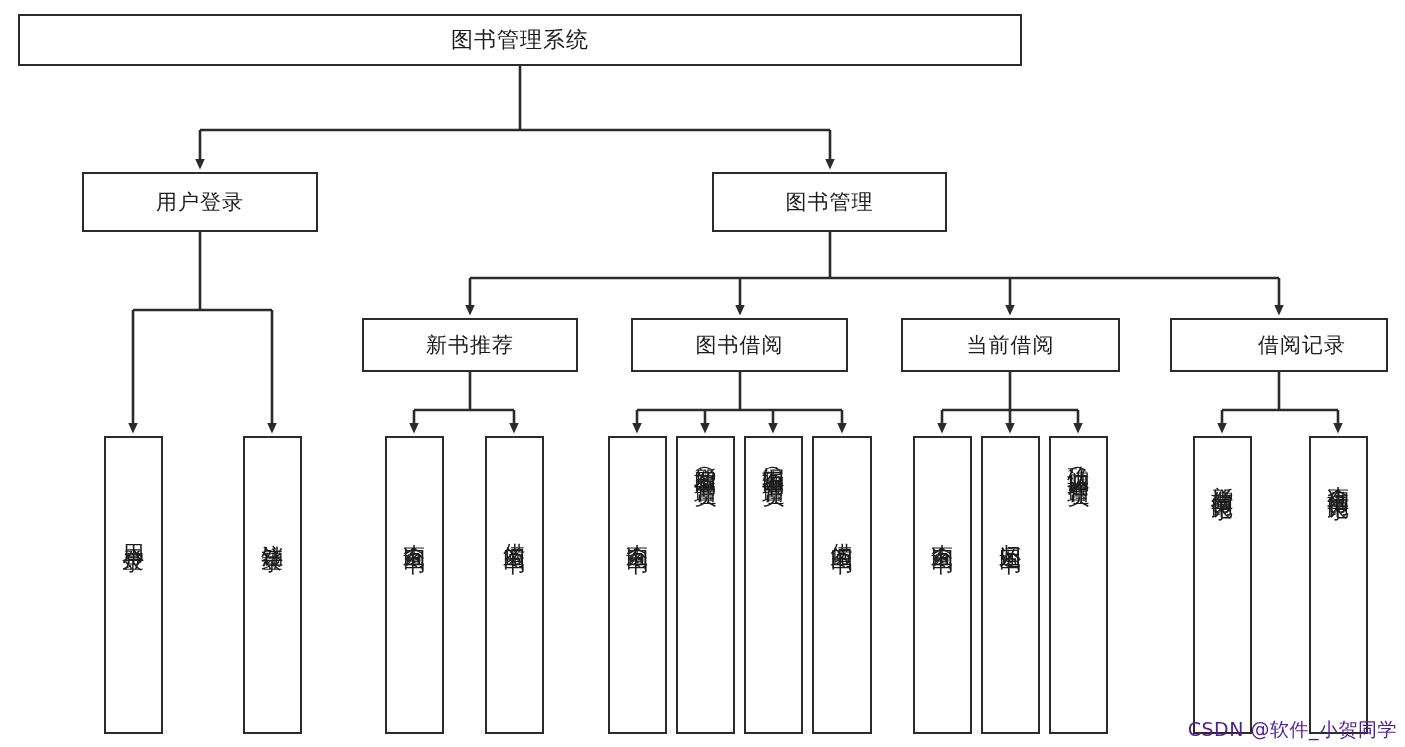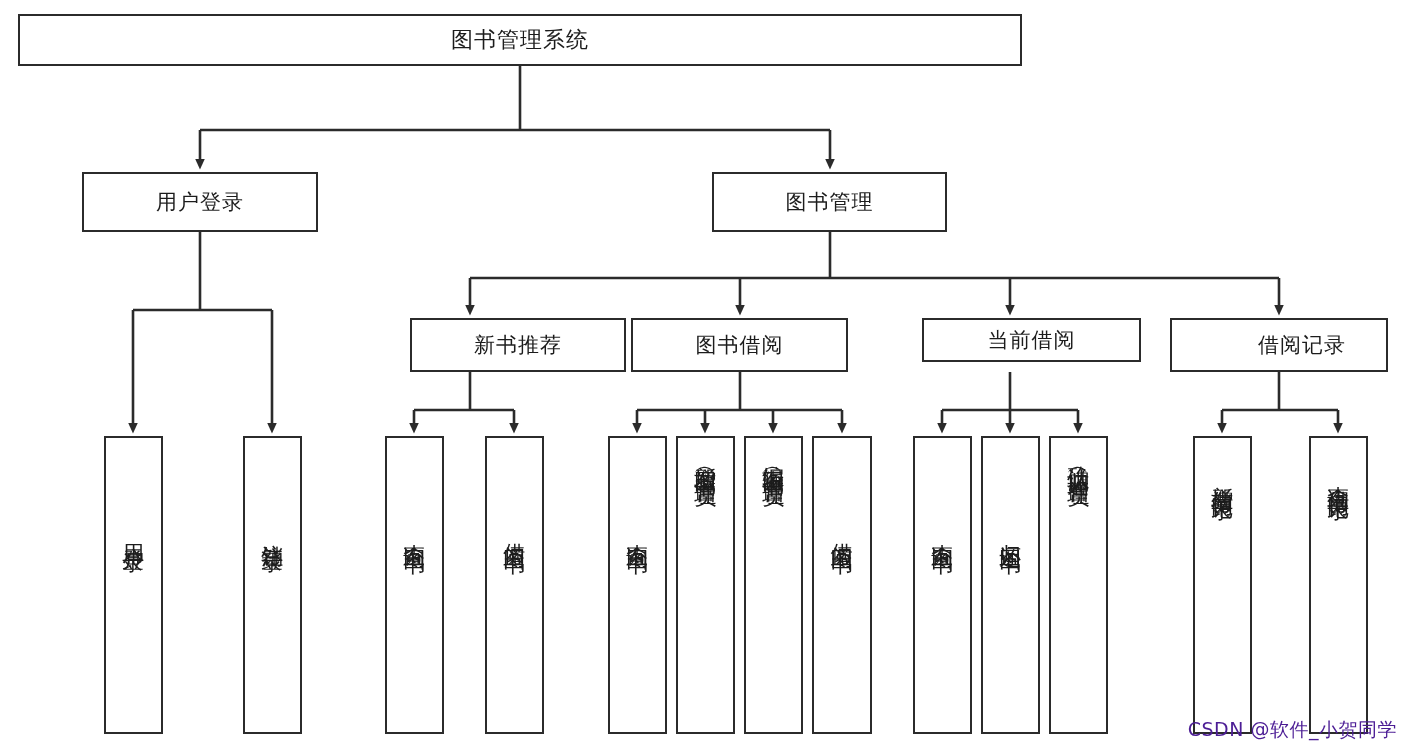--- a/index.html
+++ b/index.html
@@ -128,27 +128,27 @@
     <span class="label">图书管理系统</span>
   </div>
 
   <div class="node" style="left:82px;top:172px;width:236px;height:60px;">
     <span class="label">用户登录</span>
   </div>
   <div class="node" style="left:712px;top:172px;width:235px;height:60px;">
     <span class="label">图书管理</span>
   </div>
 
-  <div class="node" style="left:362px;top:318px;width:216px;height:54px;margin-left:48px;">
+  <div class="node" style="left:362px;top:318px;width:216px;height:54px;">
     <span class="label">新书推荐</span>
   </div>
   <div class="node" style="left:631px;top:318px;width:217px;height:54px;">
     <span class="label">图书借阅</span>
   </div>
-  <div class="node" style="left:922px;top:318px;width:219px;height:44px;">
+  <div class="node" style="left:901px;top:318px;width:219px;height:54px;">
     <span class="label">当前借阅</span>
   </div>
   <div class="node" style="left:1170px;top:318px;width:218px;height:54px;padding-left:46px;">
     <span class="label">借阅记录</span>
   </div>
 
   <div class="node leaf mid" style="left:104px;top:436px;width:59px;height:298px;">
     <span class="label">用户登录</span>
   </div>
   <div class="node leaf mid" style="left:243px;top:436px;width:59px;height:298px;">

